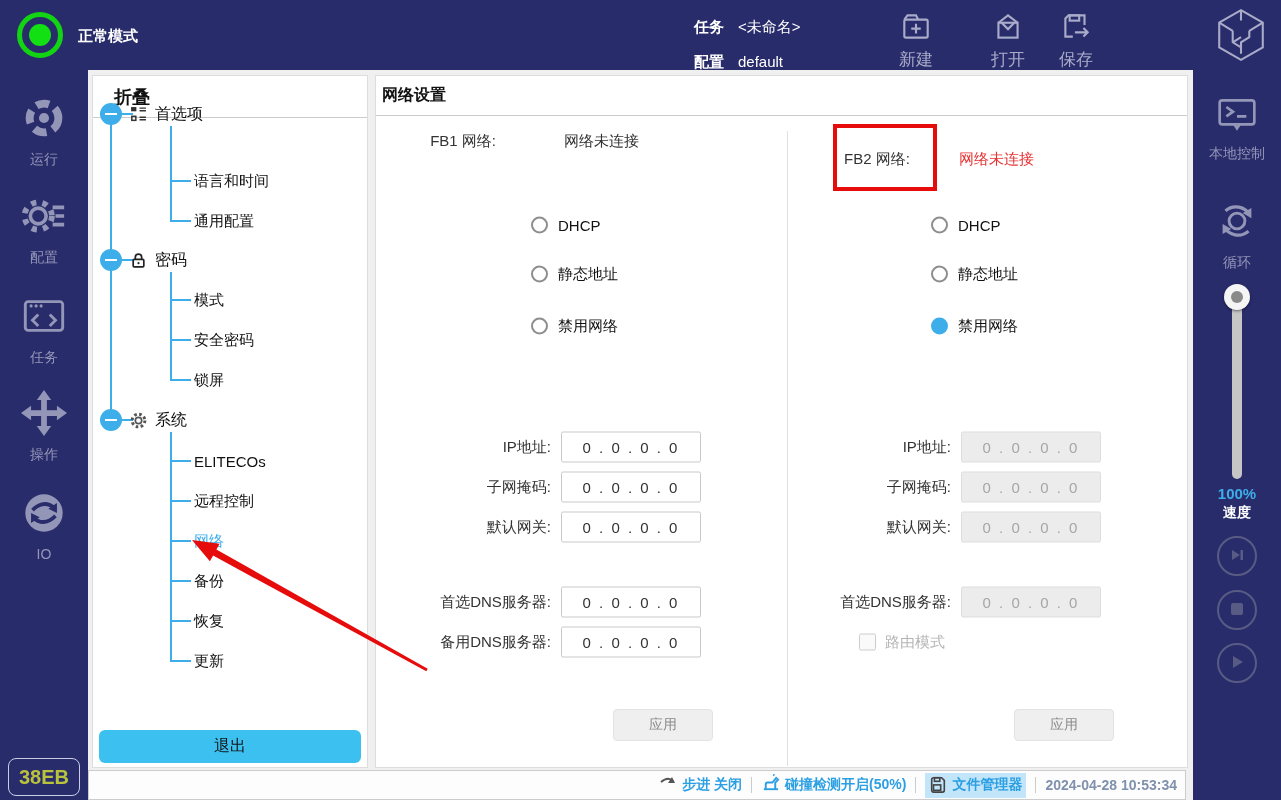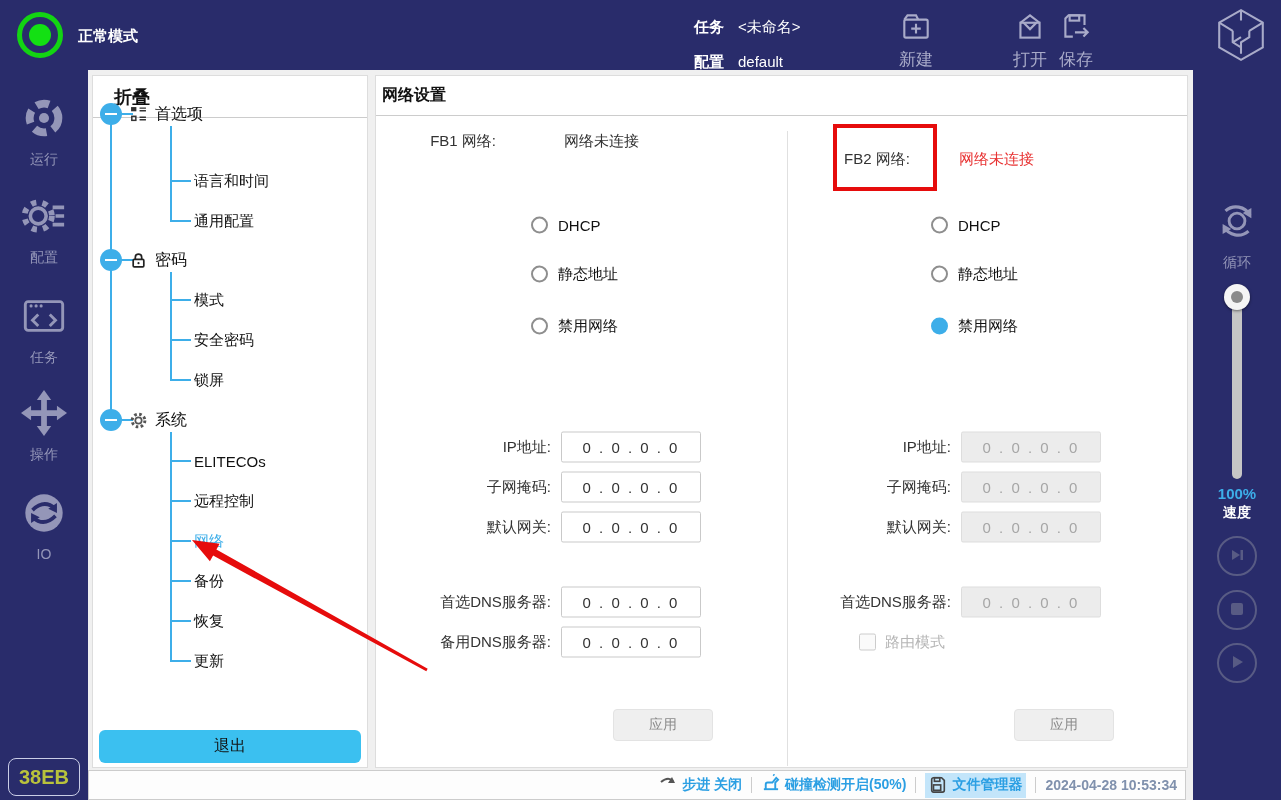--- a/index.html
+++ b/index.html
@@ -96,21 +96,21 @@
     <div class="tb-action" style="left:886px;">
       <span>
           <svg width="34" height="36" viewBox="0 0 32 32" fill="none" stroke="currentColor" stroke-width="2">
             <path d="M5,9 l3,-4 h8 l2,4"></path>
             <rect x="5" y="9" width="22" height="17" rx="1.5"></rect>
             <path d="M16,13 v9 M11.5,17.5 h9"></path>
           </svg>
         </span>
       <span class="lbl">新建</span>
     </div>
-    <div class="tb-action" style="left:1000px;text-align:right;">
+    <div class="tb-action" style="left:978px;text-align:right;">
       <span>
           <svg width="34" height="36" viewBox="0 0 32 32" fill="none" stroke="currentColor" stroke-width="2">
             <path d="M7,12 L16,5 L25,12"></path>
             <rect x="7" y="12" width="18" height="14"></rect>
             <path d="M10,12 l6,6 6,-6"></path>
           </svg>
         </span>
       <span class="lbl">打开</span>
     </div>
     <div class="tb-action" style="left:1046px;">
@@ -173,20 +173,27 @@
             <path d="M8,14 q8,-8 16,-1 M24,18 q-8,8 -16,1" stroke="#292c6b" stroke-width="2.5" fill="none"></path>
             <polygon points="25,9 25,16 19,13" fill="#292c6b"></polygon>
             <polygon points="7,23 7,16 13,19" fill="#292c6b"></polygon>
           </svg></span>
       <span class="lbl">IO</span>
     </div>
     <div class="badge">38EB</div>
   </div>
 
   <div class="rail right">
+    <div class="rail-item" style="top:25px;">
+      <span><svg width="44" height="40" viewBox="0 0 32 30" fill="none" stroke="currentColor" stroke-width="2">
+            <rect x="3" y="4" width="26" height="18" rx="2"></rect>
+            <path d="M8,9 l5,3.5 -5,3.5 M16,16 h7 M14,22 l2,3 2,-3"></path>
+          </svg></span>
+      <span class="lbl">本地控制</span>
+    </div>
     <div class="rail-item" style="top:128px;">
       <span><svg width="46" height="46" viewBox="0 0 32 32" fill="none" stroke="currentColor">
             <circle cx="16" cy="16" r="5.5" stroke-width="2"></circle>
             <path d="M8,9 a11,11 0 0 1 17,3" stroke-width="2.2"></path>
             <path d="M24,23 a11,11 0 0 1 -17,-3" stroke-width="2.2"></path>
             <polygon points="26,7 26,14 20,10.5" fill="currentColor" stroke="none"></polygon>
             <polygon points="6,25 6,18 12,21.5" fill="currentColor" stroke="none"></polygon>
           </svg></span>
       <span class="lbl">循环</span>
     </div>

